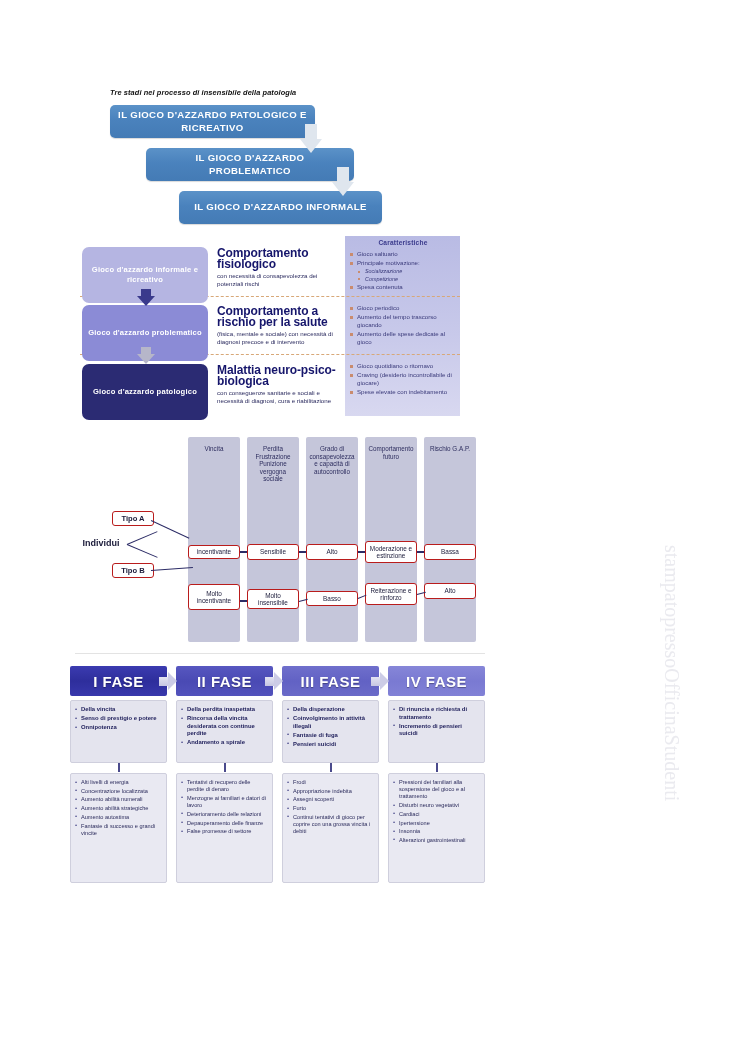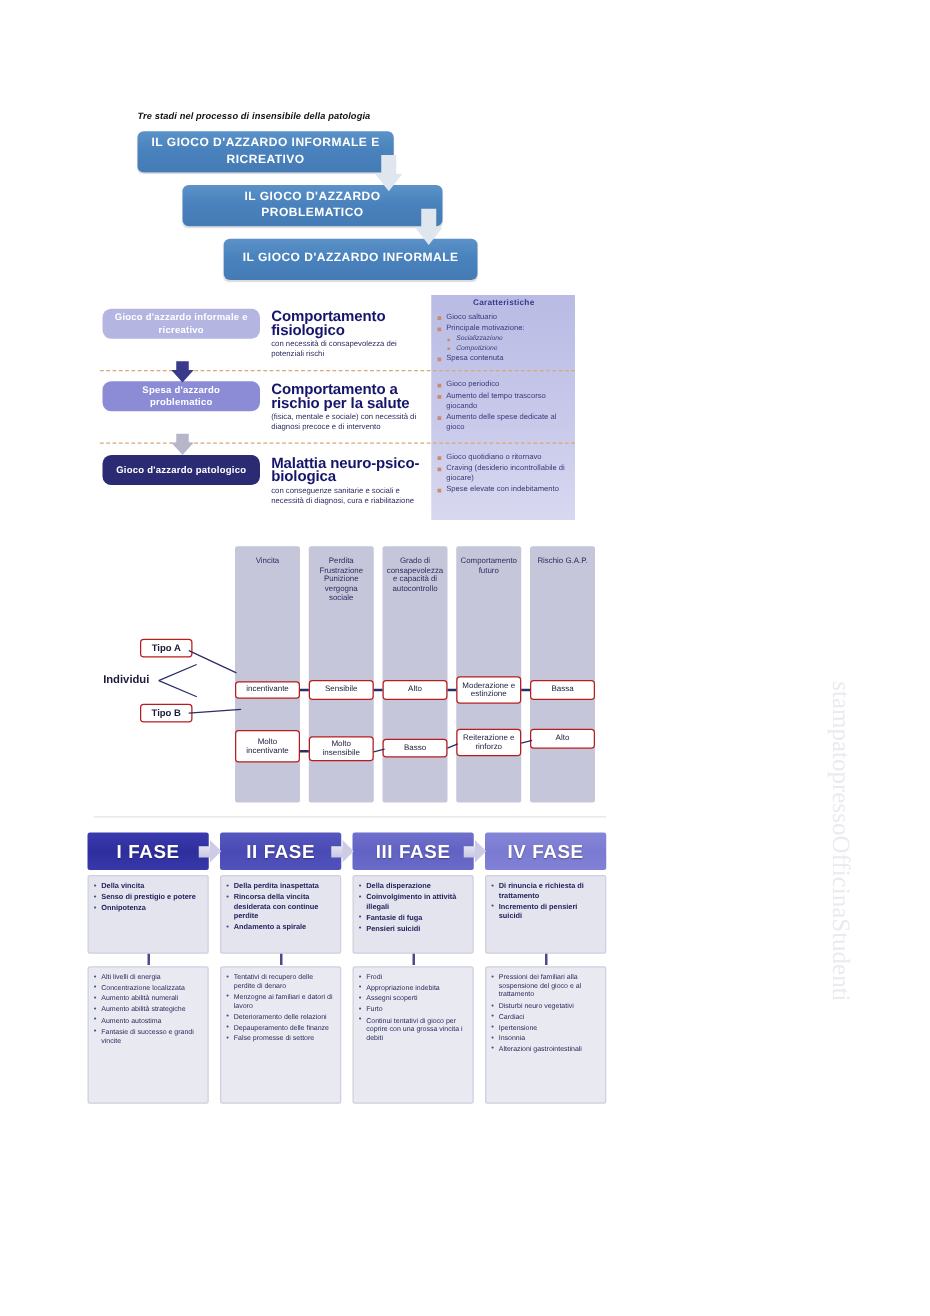--- a/index.html
+++ b/index.html
@@ -34,21 +34,21 @@
   .dnarrow .head{position:absolute;left:0;top:15px;width:0;height:0;
       border-left:11px solid transparent;border-right:11px solid transparent;
       border-top:14px solid #dfe6ee;}
   .a1{left:190px;top:36px;}
   .a2{left:222px;top:79px;}
 
   
   .fig2{position:absolute;left:80px;top:236px;width:380px;height:180px;}
   .f2-right-bg{position:absolute;left:265px;top:0;width:115px;height:180px;
       background:linear-gradient(180deg,#b9bbe4 0%,#c8c9ea 55%,#d8d8f0 100%);}
-  .stagebox{position:absolute;left:2px;width:126px;height:24px;border-radius:7px;
+  .stagebox{position:absolute;left:2px;width:126px;height:56px;border-radius:7px;
       color:#fff;text-align:center;font-weight:bold;font-size:7.6px;
       line-height:10.5px;display:flex;align-items:center;justify-content:center;
       padding:0 6px;box-sizing:border-box;letter-spacing:.2px;}
   .sb1{top:11px;background:#b5b5e2;}
   .sb2{top:69px;background:#8b8bd6;}
   .sb3{top:128px;background:#2b2b73;}
   .bigarrow{position:absolute;left:57px;width:18px;height:17px;}
   .bigarrow .st{position:absolute;left:4px;top:0;width:10px;height:8px;}
   .bigarrow .hd{position:absolute;left:0;top:7px;width:0;height:0;
       border-left:9px solid transparent;border-right:9px solid transparent;
@@ -131,42 +131,42 @@
 </head>
 <body>
 
 <div class="page">
 
   <div class="watermark2">stampatopressoOfficinaStudenti</div>
 
   <div class="fig1">
     <div class="caption">Tre stadi nel processo di insensibile della patologia</div>
 
-    <div class="bluebar b1">IL GIOCO D'AZZARDO INFORMALE E RICREATIVO</div>
+    <div class="bluebar b1">IL GIOCO D'AZZARDO PATOLOGICO E RICREATIVO</div>
     <div class="bluebar b2">IL GIOCO D'AZZARDO PROBLEMATICO</div>
     <div class="bluebar b3">IL GIOCO D'AZZARDO INFORMALE</div>
 
     <div class="dnarrow a1">
       <div class="stem"></div>
         <div class="head"></div>
     </div>
     <div class="dnarrow a2">
       <div class="stem"></div>
         <div class="head"></div>
     </div>
   </div>
 
   <div class="fig2">
     <div class="f2-right-bg"></div>
 
     <div class="dashrow dr1"></div>
     <div class="dashrow dr2"></div>
 
     <div class="stagebox sb1">Gioco d'azzardo informale e ricreativo</div>
-    <div class="stagebox sb2">Spesa d'azzardo problematico</div>
+    <div class="stagebox sb2">Gioco d'azzardo problematico</div>
     <div class="stagebox sb3">Gioco d'azzardo patologico</div>
 
     <div class="bigarrow ar1">
         <div class="st"></div>
         <div class="hd"></div>
       </div>
     <div class="bigarrow ar2">
         <div class="st"></div>
         <div class="hd"></div>
       </div>

